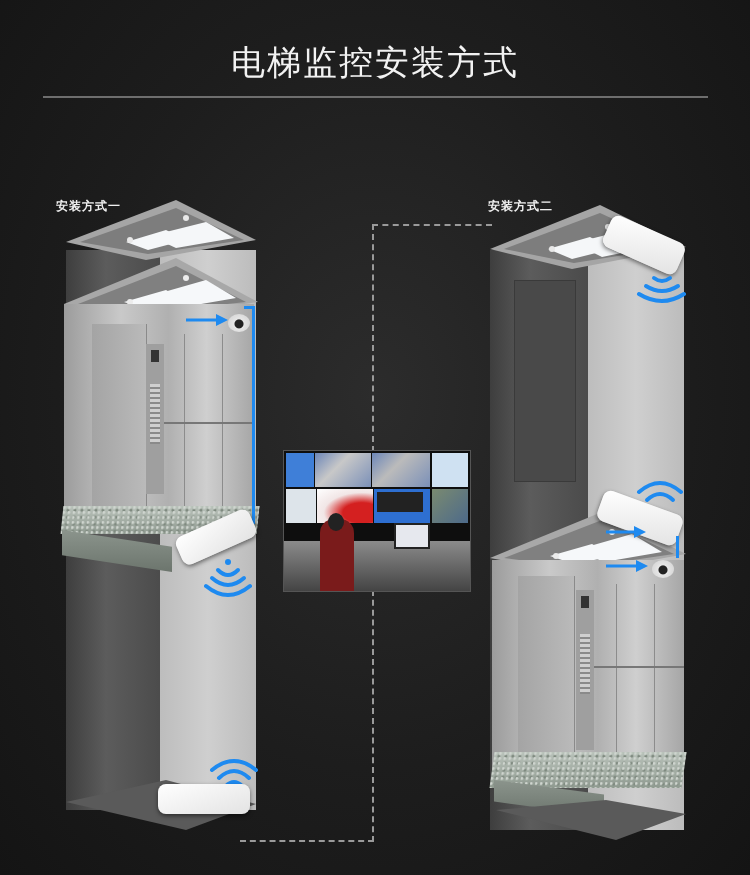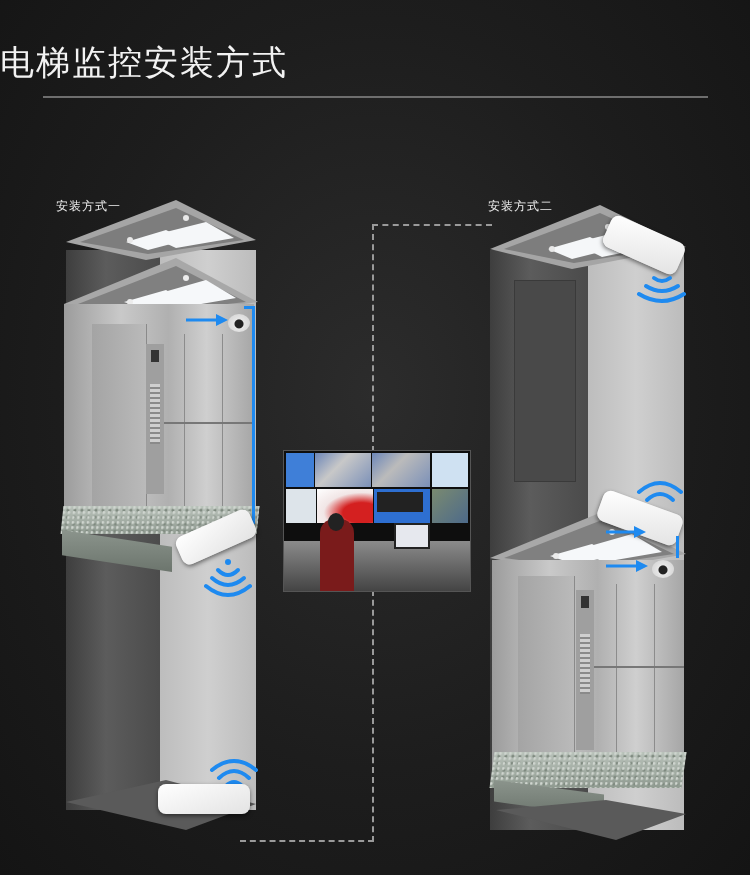--- a/index.html
+++ b/index.html
@@ -3,27 +3,27 @@
 <meta charset="utf-8">
 <style>
   html, body { margin:0; padding:0; }
   body {
     width:750px; height:875px; overflow:hidden; position:relative;
     background: radial-gradient(ellipse at 50% 45%, #2c2c2c 0%, #1d1d1d 55%, #141414 100%);
     font-family: "DejaVu Sans", sans-serif;
   }
   .abs { position:absolute; }
   .title {
-    left:0; top:40px; width:750px; text-align:left;
+    left:0; top:40px; width:750px; text-align:center;
     color:#f2f2f2; font-size:34px; letter-spacing:2px; font-weight:normal;
   }
   .title-rule {
     left:43px; top:96px; width:665px; height:2px; background:#6e6e6e;
   }
-  .label { color:#f0f0f0; font-size:12px; font-weight:normal; letter-spacing:1px; }
+  .label { color:#f0f0f0; font-size:12px; font-weight:bold; letter-spacing:1px; }
   .dash { border-color:#9a9a9a; border-style:dashed; }
 
   
   .shaft-dark { background: linear-gradient(90deg,#3e3e3e,#5c5c5c 40%,#4a4a4a); }
   .shaft-light { background: linear-gradient(90deg,#bdbdbd,#cfcfcf 50%,#bcbcbc); }
 
   
   .cab {
     background: linear-gradient(90deg,#9c9c9c 0%,#c9c9c9 30%,#b0b0b0 55%,#cfcfcf 75%,#a6a6a6 100%);
   }

